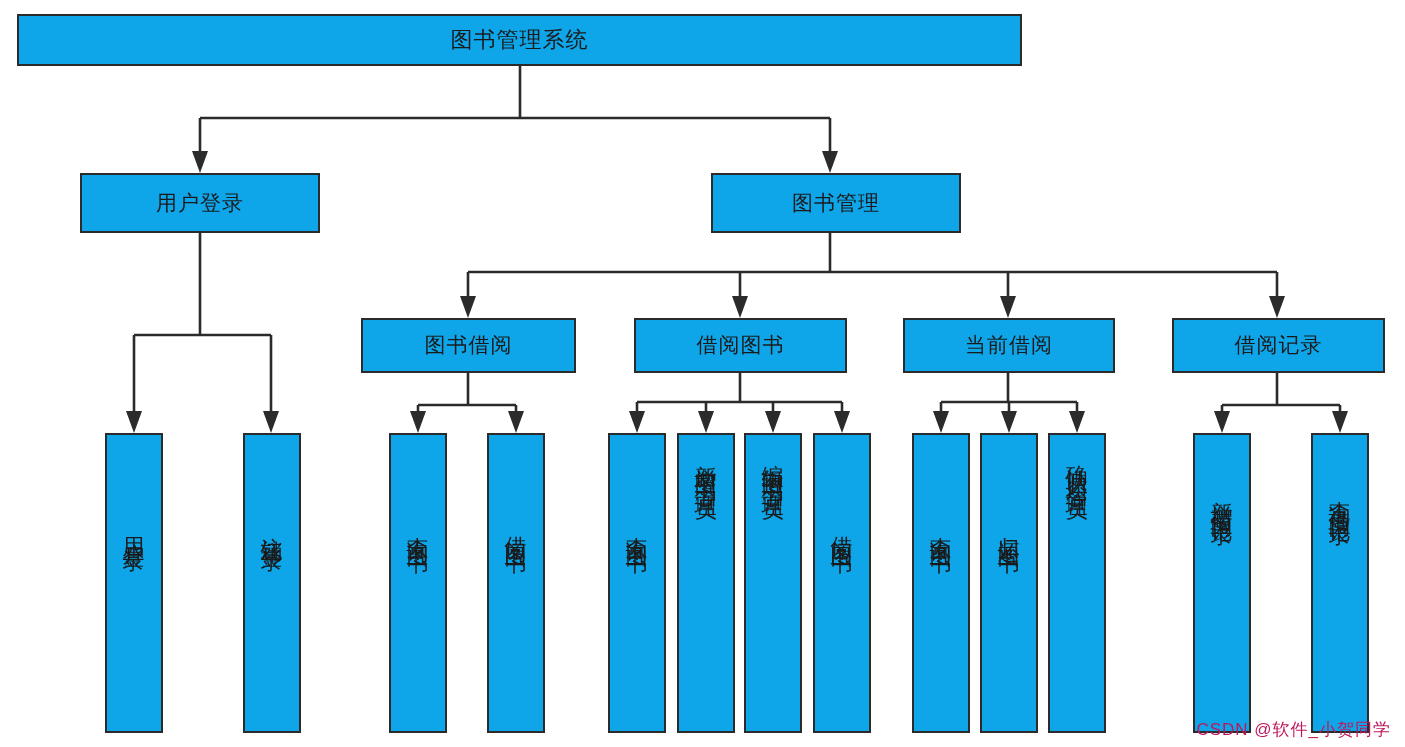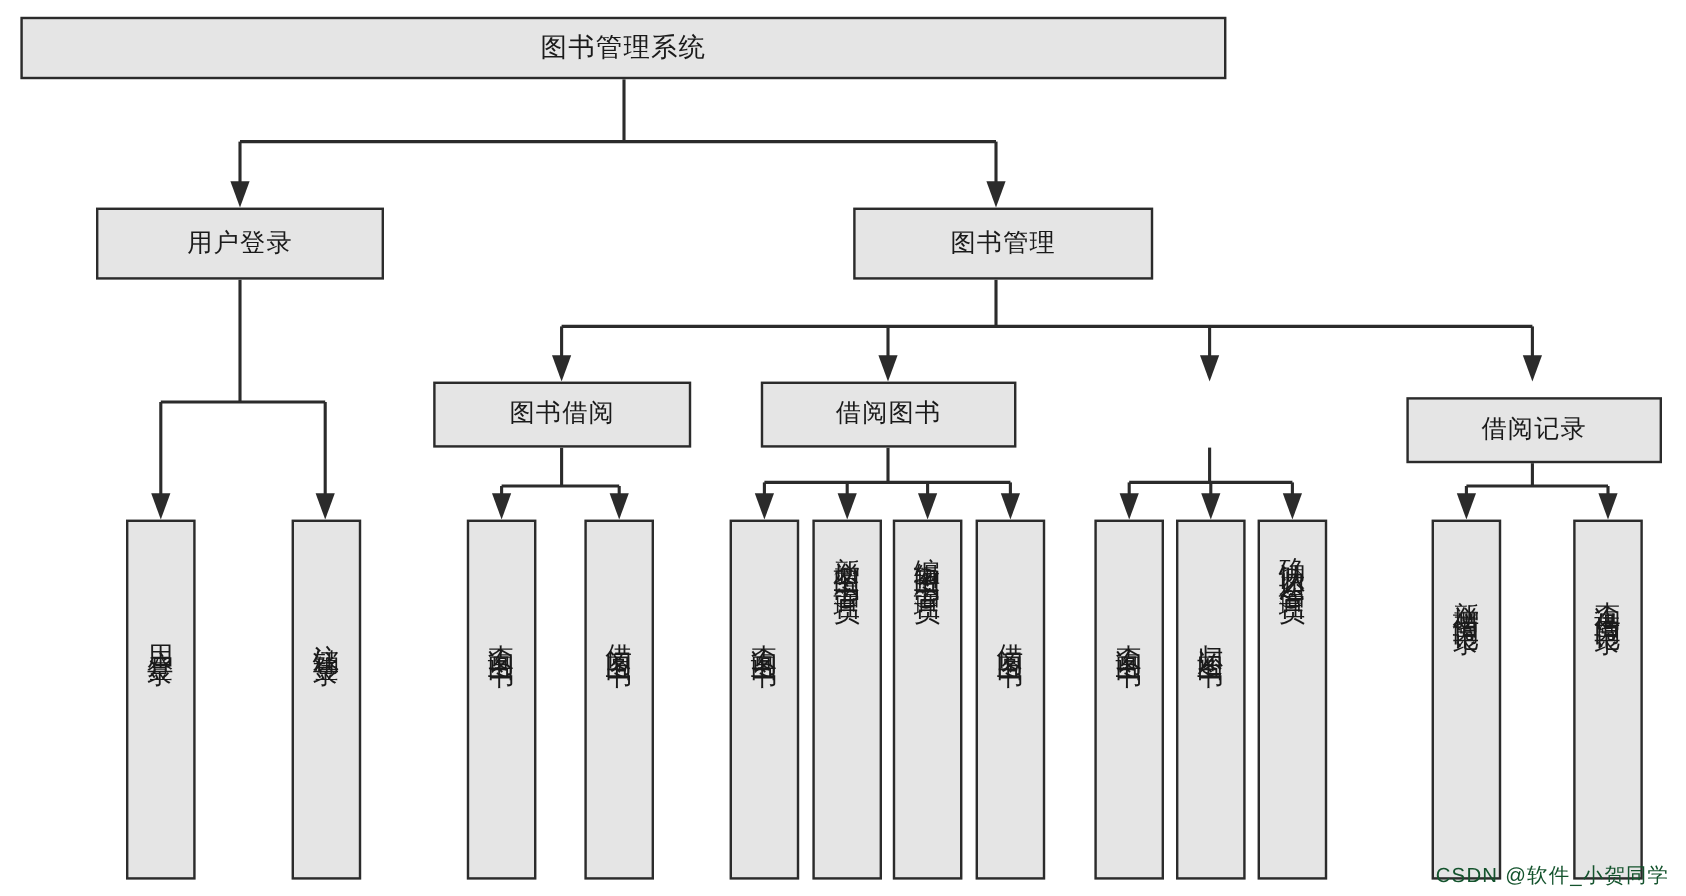--- a/index.html
+++ b/index.html
@@ -12,21 +12,21 @@
     position:relative;
     width:1405px;
     height:747px;
     background:#ffffff;
     overflow:hidden;
   }
   
   .node{
     position:absolute;
     box-sizing:border-box;
-    background:#e5e5e5;
+    background:#0ea5e9;
     border:2px solid #2b2b2b;
     display:flex;
     align-items:center;
     justify-content:center;
     color:#1a1a1a;
   }
   .node .lbl{
     display:block;
     text-align:center;
     line-height:1.18;
@@ -65,21 +65,21 @@
     fill:none;
     stroke-linecap:butt;
   }
   #wires polygon{ fill:#2b2b2b; }
   
   .watermark{
     position:absolute;
     right:14px;
     bottom:6px;
     font-size:17px;
-    color:#14532d;
+    color:#be185d;
     letter-spacing:1px;
     white-space:nowrap;
     user-select:none;
   }
 </style>
 </head>
 <body>
 
 <div id="canvas">
 
@@ -156,21 +156,24 @@
   <div class="node horiz" style="left:711px;top:173px;width:250px;height:60px;">
     <span class="lbl">图书管理</span>
   </div>
 
   <div class="node horiz" style="left:361px;top:318px;width:215px;height:55px;">
     <span class="lbl">图书借阅</span>
   </div>
   <div class="node horiz" style="left:634px;top:318px;width:213px;height:55px;">
     <span class="lbl">借阅图书</span>
   </div>
-  <div class="node horiz" style="left:1172px;top:331px;width:213px;height:55px;">
+  <div class="node horiz" style="left:903px;top:318px;width:212px;height:55px;">
+    <span class="lbl">当前借阅</span>
+  </div>
+  <div class="node horiz" style="left:1172px;top:318px;width:213px;height:55px;">
     <span class="lbl">借阅记录</span>
   </div>
 
   <div class="node vert" style="left:105px;top:433px;width:58px;height:300px;padding-top:84px;">
     <span class="lbl">用户登录</span>
   </div>
   <div class="node vert" style="left:243px;top:433px;width:58px;height:300px;padding-top:84px;">
     <span class="lbl">注销登录</span>
   </div>
 

